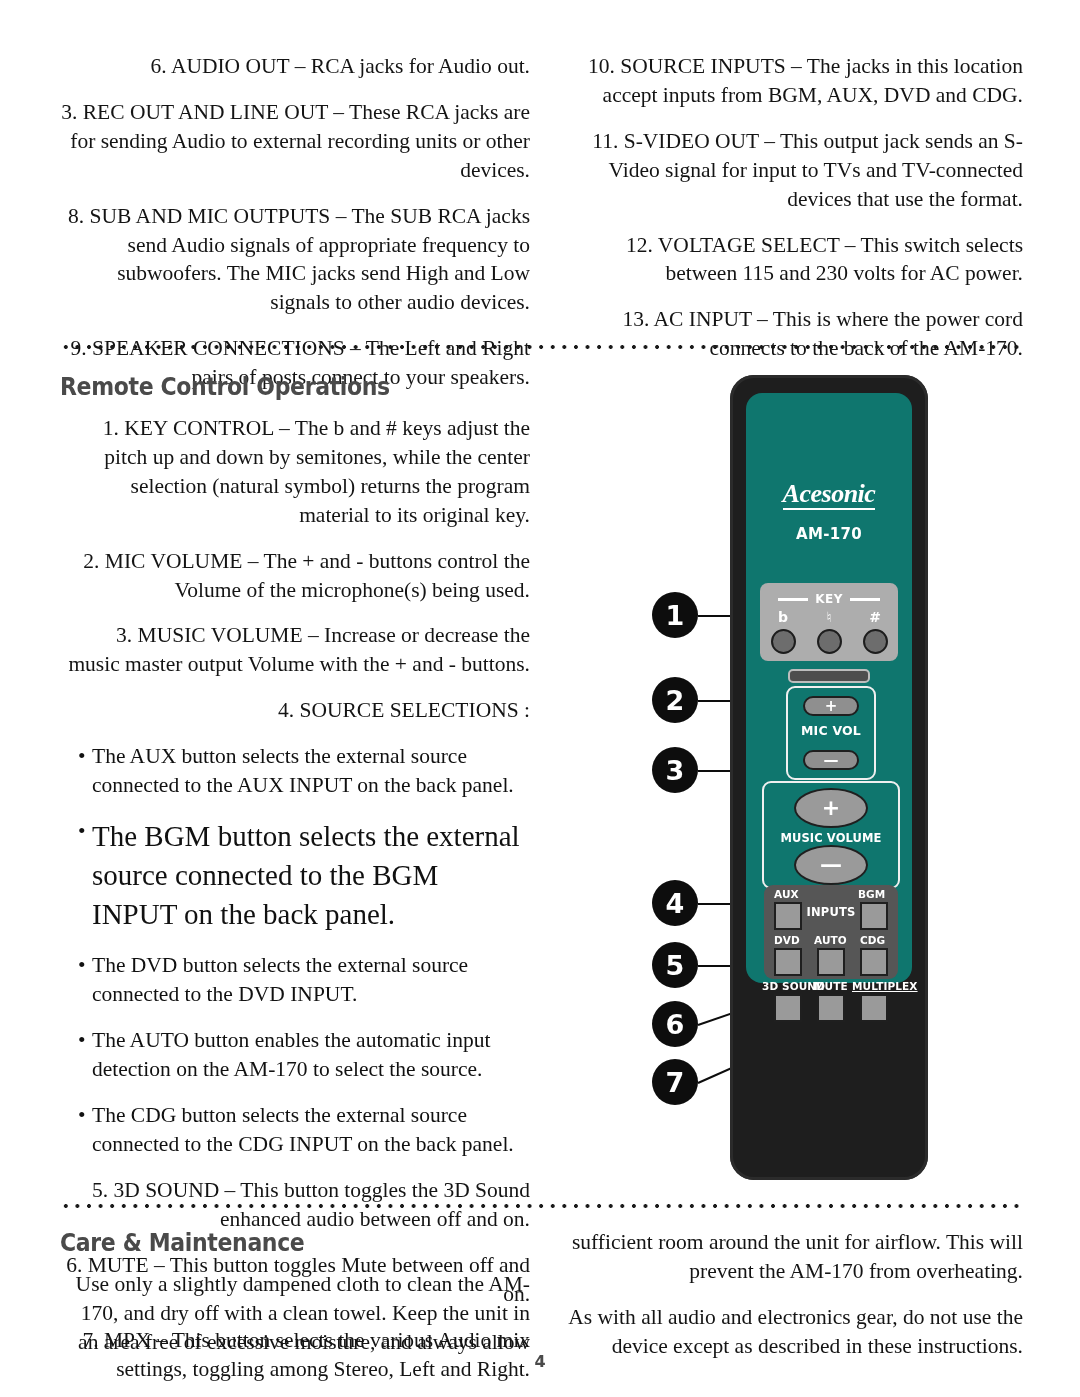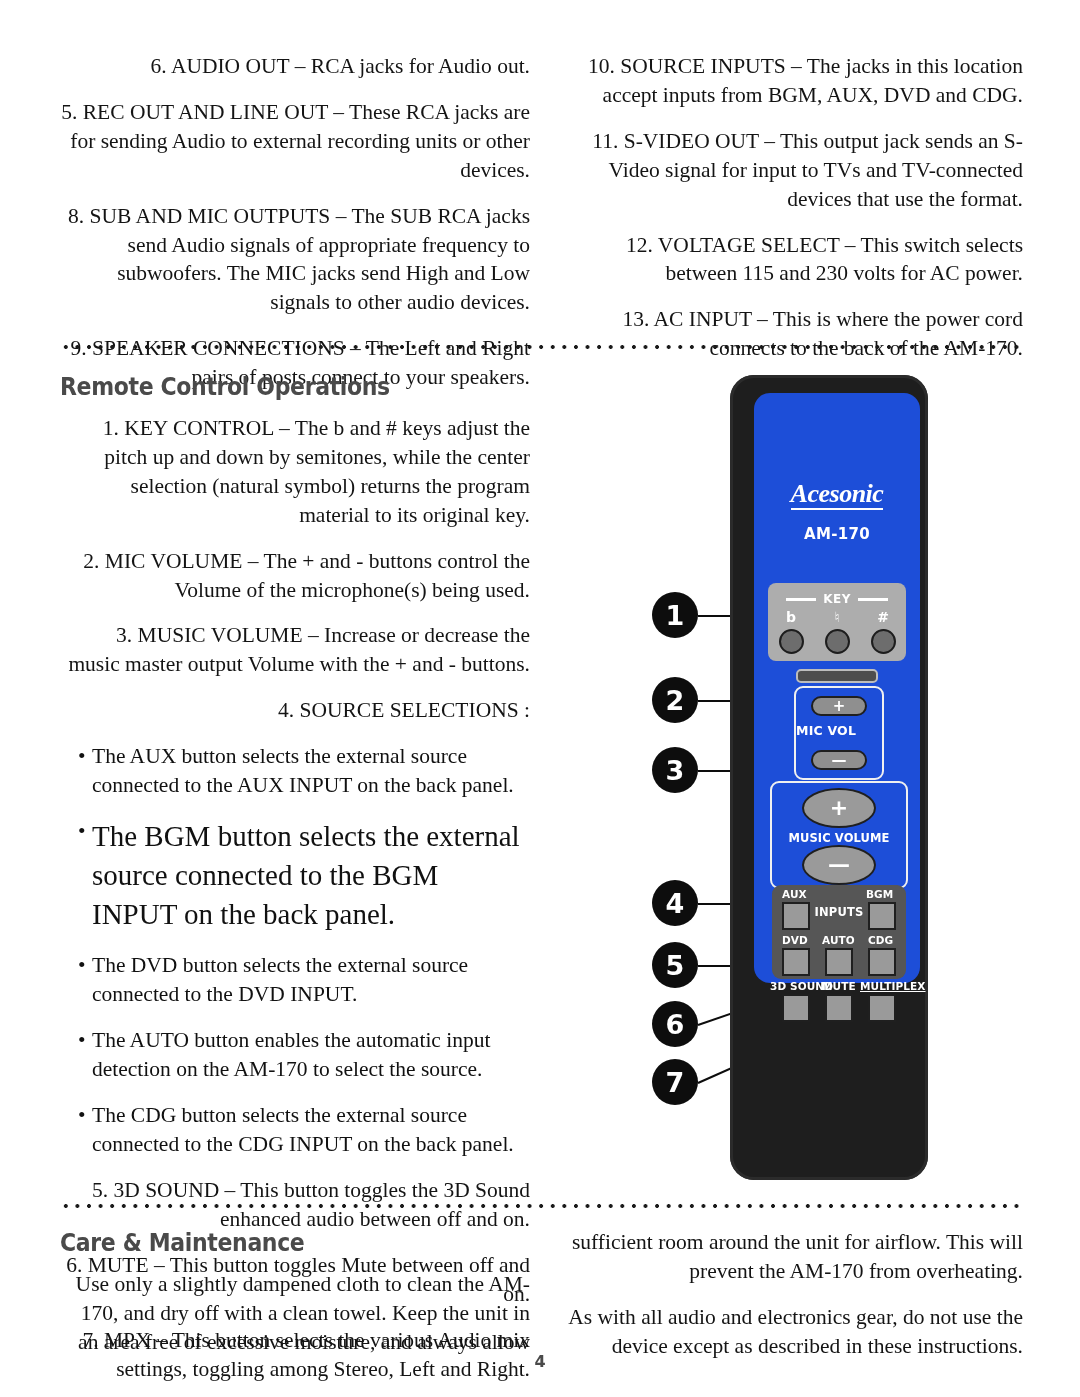--- a/index.html
+++ b/index.html
@@ -54,23 +54,22 @@
   .figure{position:absolute;left:620px;top:370px;width:410px;height:830px;}
 
   .remote-body{
     position:absolute;left:110px;top:5px;width:198px;height:805px;
     background:#1e1e1e;
     border-radius:24px;
     box-shadow:inset 0 0 0 3px #2b2b2b;
   }
   .remote-inner{
     position:absolute;left:16px;top:18px;width:166px;height:590px;
-    background:#1d4ed8;
+    background:#0f766e;
     border-radius:16px;
-    margin-left:8px;
   }
 
   .logo{
     position:absolute;left:0;top:88px;width:166px;
     text-align:center;
     font-family:"Liberation Serif", serif;
     font-style:italic;font-weight:bold;
     font-size:26px;color:#ffffff;
     letter-spacing:-0.5px;
     line-height:1;
@@ -133,21 +132,21 @@
     position:absolute;left:50%;transform:translateX(-50%);
     width:56px;height:20px;border-radius:11px;
     background:#8f8f8f;border:2px solid #1f1f1f;box-sizing:border-box;
     display:flex;align-items:center;justify-content:center;
     color:#fff;font-family:"DejaVu Sans", sans-serif;
     font-weight:bold;font-size:15px;line-height:1;
   }
   .pill.plus{top:8px;}
   .pill.minus{top:62px;}
   .mic-label{
-    position:absolute;left:0;top:35px;width:100%;
+    position:absolute;left:0;top:35px;width:100%;text-align:center;
     font-family:"DejaVu Sans", sans-serif;font-weight:bold;
     font-size:12.5px;color:#ffffff;letter-spacing:0.2px;
   }
 
   
   .music-group{
     position:absolute;left:16px;top:388px;width:138px;height:108px;
     border:2px solid #f0f0f0;border-radius:9px;box-sizing:border-box;
   }
   .oval{
@@ -208,21 +207,21 @@
     font-size:16px;color:#4a4a4a;
   }
 </style>
 </head>
 <body>
 
 <div class="page">
 
   <div class="col-left">
     <p class="body">6. AUDIO OUT – RCA jacks for Audio out.</p>
-    <p class="body">5. REC OUT AND LINE OUT – These RCA jacks are for sending Audio to external recording units or other devices.</p>
+    <p class="body">3. REC OUT AND LINE OUT – These RCA jacks are for sending Audio to external recording units or other devices.</p>
     <p class="body">8. SUB AND MIC OUTPUTS – The SUB RCA jacks send Audio signals of appropriate frequency to subwoofers. The MIC jacks send High and Low signals to other audio devices.</p>
     <p class="body">9. SPEAKER CONNECTIONS – The Left and Right pairs of posts connect to your speakers.</p>
   </div>
 
   <div class="col-right">
     <p class="body">10. SOURCE INPUTS – The jacks in this location accept inputs from BGM, AUX, DVD and CDG.</p>
     <p class="body">11. S-VIDEO OUT – This output jack sends an S-Video signal for input to TVs and TV-connected devices that use the format.</p>
     <p class="body">12. VOLTAGE SELECT – This switch selects between 115 and 230 volts for AC power.</p>
     <p class="body">13. AC INPUT – This is where the power cord connects to the back of the AM-170.</p>
   </div>

